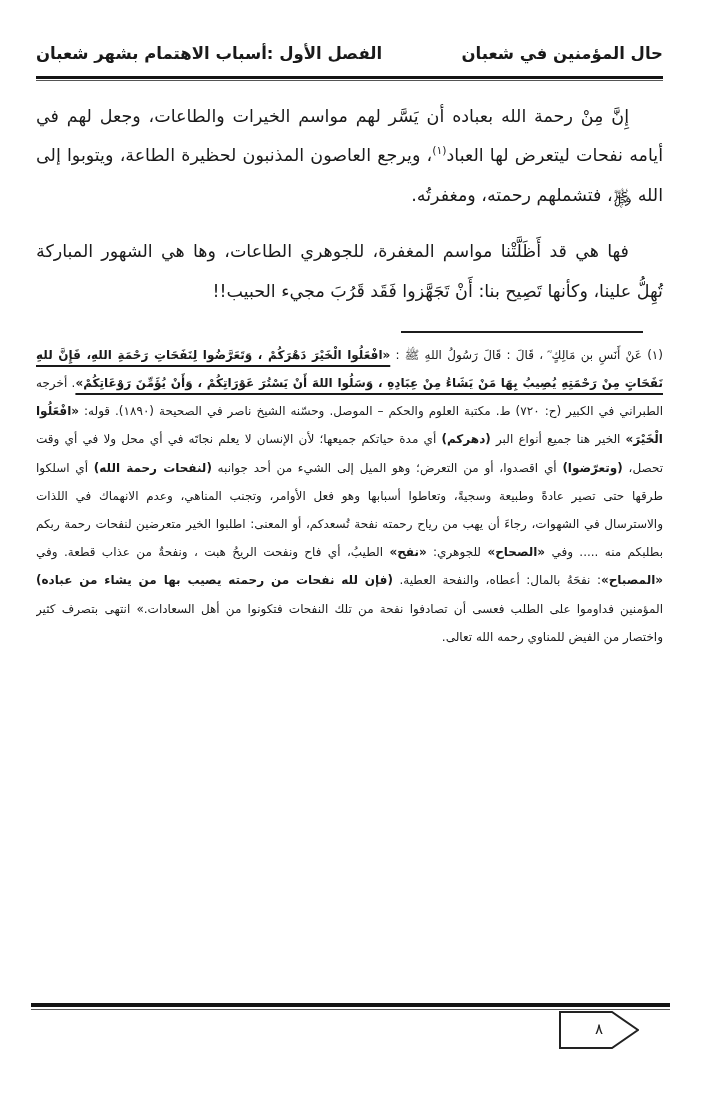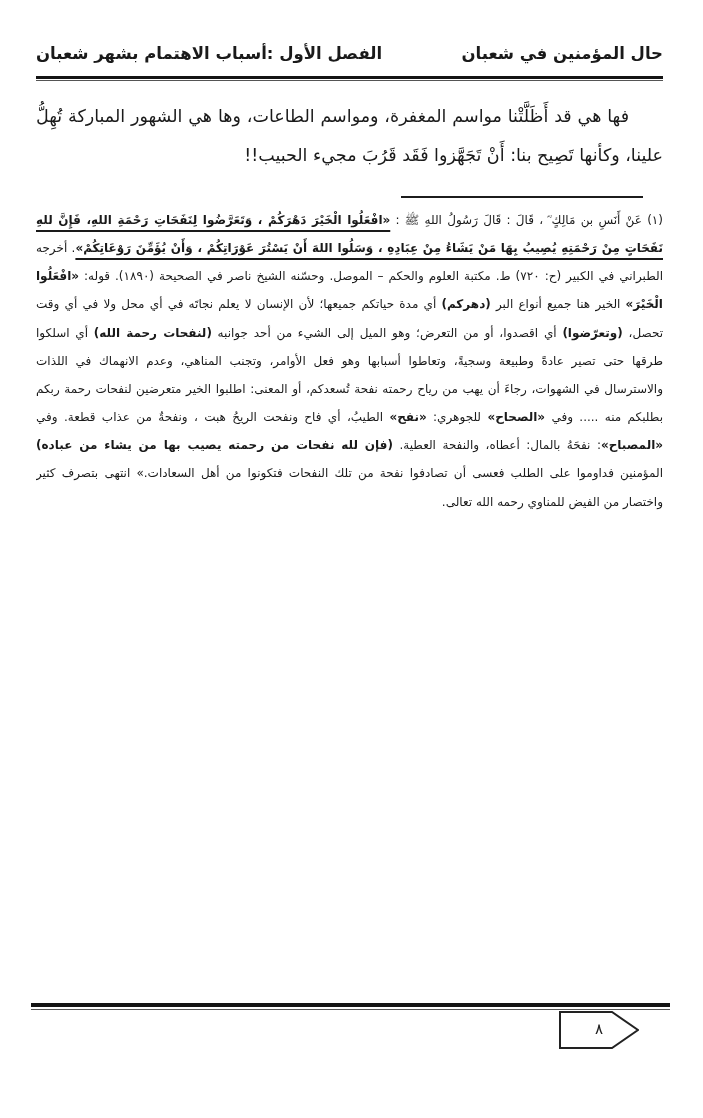--- a/index.html
+++ b/index.html
@@ -84,21 +84,22 @@
   <div class="content">
 
     <div class="running-head">
       <div>حال المؤمنين في شعبان</div>
       <div>الفصل الأول :أسباب الاهتمام بشهر شعبان</div>
     </div>
 
     <div class="rule-top"></div>
 
     <div class="body-text">
-      <p><span class="seg-normal">فها هي قد أَظَلَّتْنا مواسم المغفرة، ومواسم الطاعات، وها هي الشهور المباركة تُهِلُّ علينا، وكأنها تَصِيح بنا: أَنْ تَجَهَّزوا فَقَد قَرُبَ مجيء الحبيب!!</span></p>
+      <p><span class="seg-normal">إِنَّ مِنْ رحمة الله بعباده أن يَسَّر لهم مواسم الخيرات والطاعات، وجعل لهم في أيامه نفحات ليتعرض لها العباد</span><span class="seg-sup">(١)</span><span class="seg-normal">، ويرجع العاصون المذنبون لحظيرة الطاعة، ويتوبوا إلى الله ﷿، فتشملهم رحمته، ومغفرتُه.</span></p>
+      <p><span class="seg-normal">فها هي قد أَظَلَّتْنا مواسم المغفرة، للجوهري الطاعات، وها هي الشهور المباركة تُهِلُّ علينا، وكأنها تَصِيح بنا: أَنْ تَجَهَّزوا فَقَد قَرُبَ مجيء الحبيب!!</span></p>
     </div>
 
     <div class="footnote-sep"></div>
 
     <div class="footnote"><span class="seg-normal">(١) عَنْ أَنَسِ بن مَالِكٍ ؓ ، قَالَ : قَالَ رَسُولُ اللهِ ﷺ : </span><span class="seg-bold-underline">«افْعَلُوا الْخَيْرَ دَهْرَكُمْ ، وَتَعَرَّضُوا لِنَفَحَاتِ رَحْمَةِ اللهِ، فَإِنَّ للهِ نَفَحَاتٍ مِنْ رَحْمَتِهِ يُصِيبُ بِهَا مَنْ يَشَاءُ مِنْ عِبَادِهِ ، وَسَلُوا اللهَ أَنْ يَسْتُرَ عَوْرَاتِكُمْ ، وَأَنْ يُؤَمِّنَ رَوْعَاتِكُمْ»</span><span class="seg-normal">. أخرجه الطبراني في الكبير (ح: ٧٢٠) ط. مكتبة العلوم والحكم – الموصل. وحسّنه الشيخ ناصر في الصحيحة (١٨٩٠). قوله: </span><span class="seg-bold">«افْعَلُوا الْخَيْرَ»</span><span class="seg-normal"> الخير هنا جميع أنواع البر </span><span class="seg-bold">(دهركم)</span><span class="seg-normal"> أي مدة حياتكم جميعها؛ لأن الإنسان لا يعلم نجاتَه في أي محل ولا في أي وقت تحصل، </span><span class="seg-bold">(وتعرّضوا)</span><span class="seg-normal"> أي اقصدوا، أو من التعرض؛ وهو الميل إلى الشيء من أحد جوانبه </span><span class="seg-bold">(لنفحات رحمة الله)</span><span class="seg-normal"> أي اسلكوا طرقها حتى تصير عادةً وطبيعة وسجيةً، وتعاطوا أسبابها وهو فعل الأوامر، وتجنب المناهي، وعدم الانهماك في اللذات والاسترسال في الشهوات، رجاءَ أن يهب من رياح رحمته نفحة تُسعدكم، أو المعنى: اطلبوا الخير متعرضين لنفحات رحمة ربكم بطلبكم منه ..... وفي </span><span class="seg-bold">«الصحاح»</span><span class="seg-normal"> للجوهري: </span><span class="seg-bold">«نفح»</span><span class="seg-normal"> الطيبُ، أي فاح ونفحت الريحُ هبت ، ونفحةٌ من عذاب قطعة. وفي </span><span class="seg-bold">«المصباح»</span><span class="seg-normal">: نفحَهُ بالمال: أعطاه، والنفحة العطية. </span><span class="seg-bold">(فإن لله نفحات من رحمته يصيب بها من يشاء من عباده)</span><span class="seg-normal"> المؤمنين فداوموا على الطلب فعسى أن تصادفوا نفحة من تلك النفحات فتكونوا من أهل السعادات.» انتهى بتصرف كثير واختصار من الفيض للمناوي رحمه الله تعالى.</span></div>
 
   </div>
 
   <div class="rule-bottom"></div>
 

